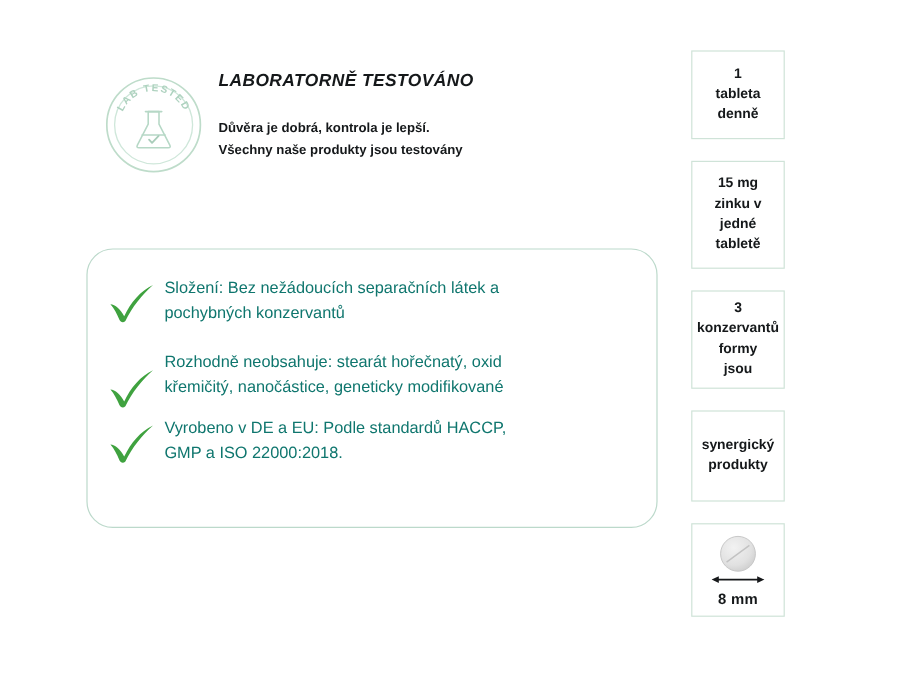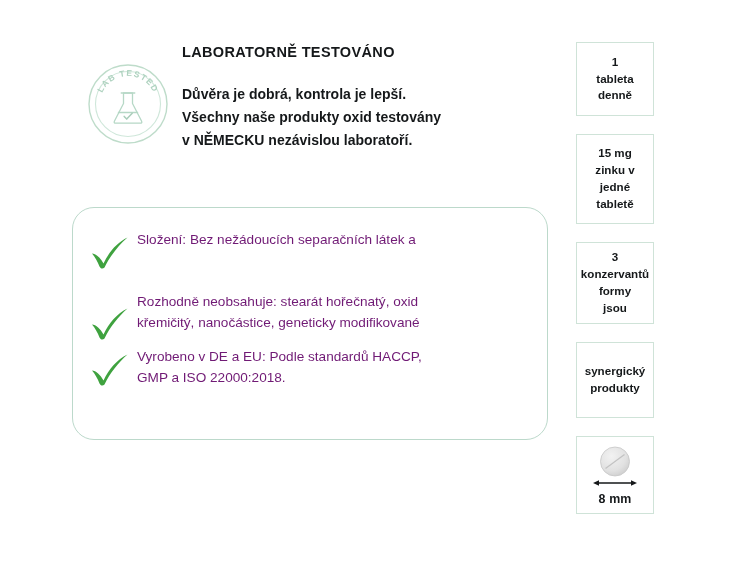--- a/index.html
+++ b/index.html
@@ -36,25 +36,26 @@
     position: absolute;
     left: 182px;
     top: 44px;
     width: 360px;
   }
   .header-title {
     font-size: 14.5px;
     font-weight: bold;
     letter-spacing: 0.35px;
     color: #15181a;
-    margin: 0 0 22px 0;
+    margin: 16px 0 22px 0;
     line-height: 1.2;
+    font-style: italic;
   }
   .header-para {
-    font-size: 14px;
+    font-size: 11px;
     font-weight: bold;
     color: #15181a;
     line-height: 1.62;
     margin: 0;
   }
   .header-para span { display: block; white-space: nowrap; }
 
   
   .checklist-card {
     position: absolute;
@@ -84,21 +85,21 @@
     flex: 0 0 auto;
     width: 42px;
     height: 38px;
     margin-top: 4px;
   }
   .check-icon svg { display: block; }
   .check-text {
     flex: 1 1 auto;
     font-size: 13.6px;
     line-height: 1.58;
-    color: #701a75;
+    color: #0f766e;
     padding-left: 6px;
     padding-top: 1px;
   }
   .check-text span { display: block; white-space: nowrap; }
 
   
   .row-1 { margin-bottom: 16px; }
   .row-1 .check-icon { margin-top: 8px; }
   .row-2 .check-icon { margin-top: 17px; }
   .row-3 .check-icon { margin-top: 8px; }
@@ -173,38 +174,38 @@
         <line x1="32.4" y1="50.5" x2="51.6" y2="50.5"></line>
       </g>
       <polyline points="38.2,54.4 40.7,57.1 46.2,51.3" fill="none" stroke="#a9cdba" stroke-width="1.5" stroke-linecap="round" stroke-linejoin="round"></polyline>
     </svg>
   </div>
 
   <div class="header-block">
     <div class="header-title">LABORATORNĚ TESTOVÁNO</div>
     <div class="header-para">
       <span>Důvěra je dobrá, kontrola je lepší.</span>
-      <span>Všechny naše produkty oxid testovány</span>
-      <span>v NĚMECKU nezávislou laboratoří.</span>
+      <span>Všechny naše produkty jsou testovány</span>
     </div>
   </div>
 
   <div class="checklist-card">
     <div class="checklist">
 
       <div class="check-row row-1">
         <div class="check-icon">
           <svg width="42" height="34" viewBox="0 0 42 34" aria-hidden="true">
             <path d="M 3,17.5 C 7,17.5 11.5,22 14.5,27.5 C 20,16 28,6.5 38.5,1.5
                      C 29.5,9.5 21,20 15.5,31.5 C 13.5,33.5 11.5,32.5 10.5,30.5
                      C 8.5,25.5 6,21 3,17.5 Z" fill="#3fa23f"></path>
           </svg>
         </div>
         <div class="check-text">
           <span>Složení: Bez nežádoucích separačních látek a</span>
+          <span>pochybných konzervantů</span>
         </div>
       </div>
 
       <div class="check-row row-2">
         <div class="check-icon">
           <svg width="42" height="34" viewBox="0 0 42 34" aria-hidden="true">
             <path d="M 3,17.5 C 7,17.5 11.5,22 14.5,27.5 C 20,16 28,6.5 38.5,1.5
                      C 29.5,9.5 21,20 15.5,31.5 C 13.5,33.5 11.5,32.5 10.5,30.5
                      C 8.5,25.5 6,21 3,17.5 Z" fill="#3fa23f"></path>
           </svg>

